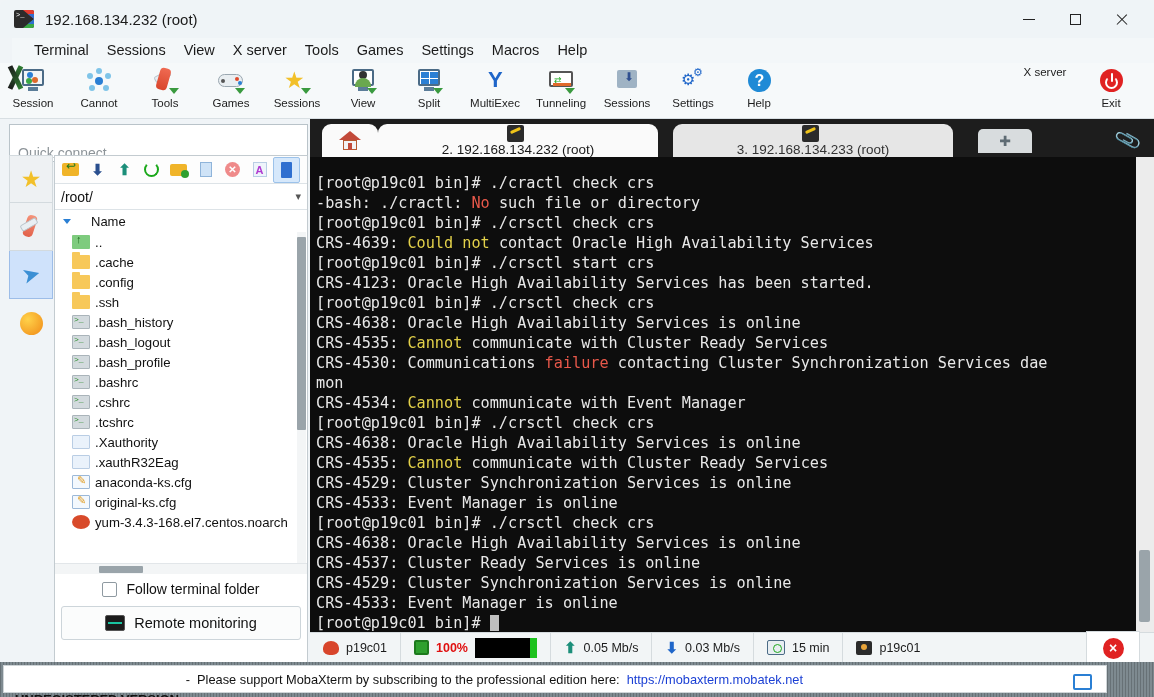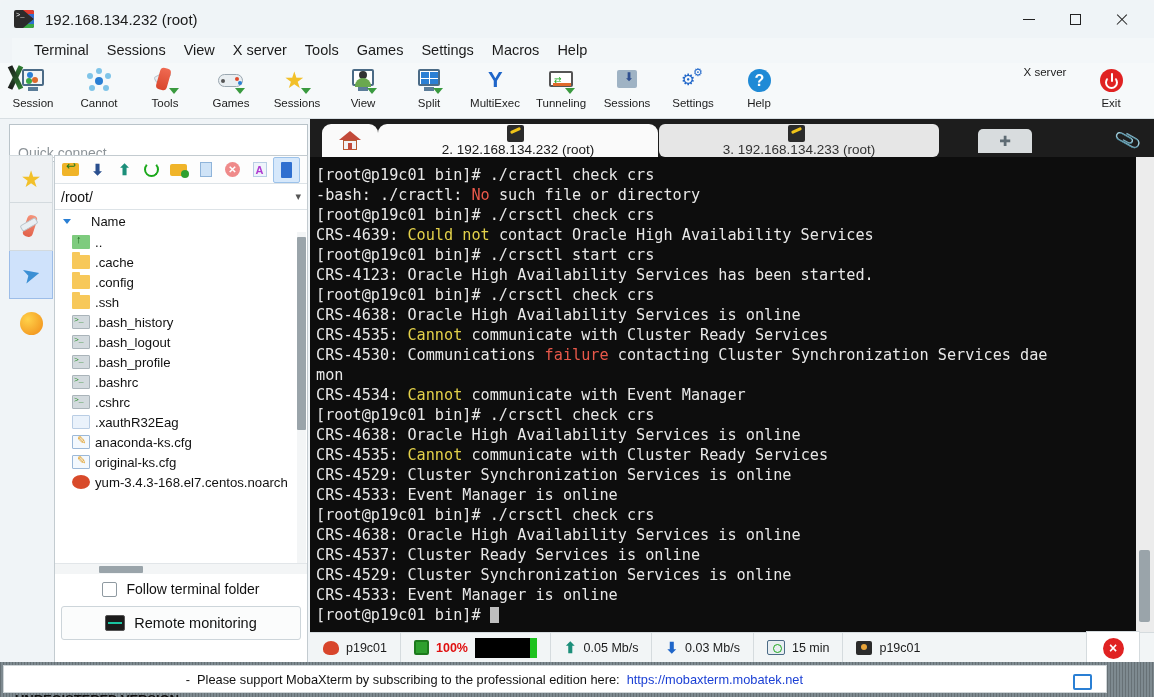--- a/index.html
+++ b/index.html
@@ -191,21 +191,21 @@
     position: absolute; left: 310px; top: 119px; width: 844px; height: 38px;
     background: #1d1d1d;
   }
   .tab {
     position: absolute; top: 5px; height: 33px;
     border-radius: 9px 9px 0 0; display: flex; align-items: center;
     padding: 1px 10px; font-size: 13.5px; flex-direction: column;
   }
   .tab.home { left: 12px; width: 56px; background: #fafafa; justify-content: center; }
   .tab.t1 { left: 68px; width: 280px; background: #fafafa; color: #1a1a1a; }
-  .tab.t2 { left: 349px; width: 280px; background: #e6e6e6; color: #333; border-radius: 6px; }
+  .tab.t2 { left: 363px; width: 280px; background: #e6e6e6; color: #333; }
   .tab.plus { left: 668px; width: 54px; top: 10px; height: 24px; background: #d8dcde;
     border-radius: 5px 5px 0 0; justify-content: center; color: #5e6b73; font-size: 14px; }
   .tab .key {
     width: 17px; height: 14px; background: #2b2b2b; border-radius: 2px; margin-right: 6px;
     position: relative; flex: 0 0 17px;
   }
   .tab .key:after { content:""; position:absolute; left:3px; top:4px; width:11px; height:3px;
     background:#f0c419; border-radius:2px; transform:rotate(-25deg); }
   .tab .x { margin-left: auto; font-size: 14px; color: #7b7b7b; }
   .home-ico { width: 22px; height: 20px; position: relative; }
@@ -218,21 +218,21 @@
     position: absolute; right: 14px; top: 10px; font-size: 19px; color: #3a6fc4;
     transform: rotate(-20deg);
   }
 
   
   .terminal {
     position: absolute; left: 310px; top: 157px; width: 826px; height: 475px;
     background: #0d0d0d; overflow: hidden;
     font-family: "DejaVu Sans Mono", "Liberation Mono", monospace;
     font-size: 15.2px; line-height: 20.02px;
-    padding: 8px 0 0 6px;
+    padding: 16px 0 0 6px;
     white-space: pre;
   }
   .terminal .ln { height: 20.02px; }
   .t-w { color: #e8e8e8; }
   .t-r { color: #e8584a; }
   .t-y { color: #e3d14a; }
   .cursor { display: inline-block; width: 9px; height: 16px; background: #bfbfbf;
     vertical-align: -3px; }
   .term-scroll { position: absolute; left: 1136px; top: 157px; width: 18px; height: 475px;
     background: #ececec; }
@@ -568,20 +568,28 @@
           </div>
         <div class="fb-row">
             <span class="fi fi-sh"></span>
             <span>.bashrc</span>
           </div>
         <div class="fb-row">
             <span class="fi fi-sh"></span>
             <span>.cshrc</span>
           </div>
         <div class="fb-row">
+            <span class="fi fi-sh"></span>
+            <span>.tcshrc</span>
+          </div>
+        <div class="fb-row">
+            <span class="fi fi-doc"></span>
+            <span>.Xauthority</span>
+          </div>
+        <div class="fb-row">
             <span class="fi fi-doc"></span>
             <span>.xauthR32Eag</span>
           </div>
         <div class="fb-row">
             <span class="fi fi-cfg"></span>
             <span>anaconda-ks.cfg</span>
           </div>
         <div class="fb-row">
             <span class="fi fi-cfg"></span>
             <span>original-ks.cfg</span>

